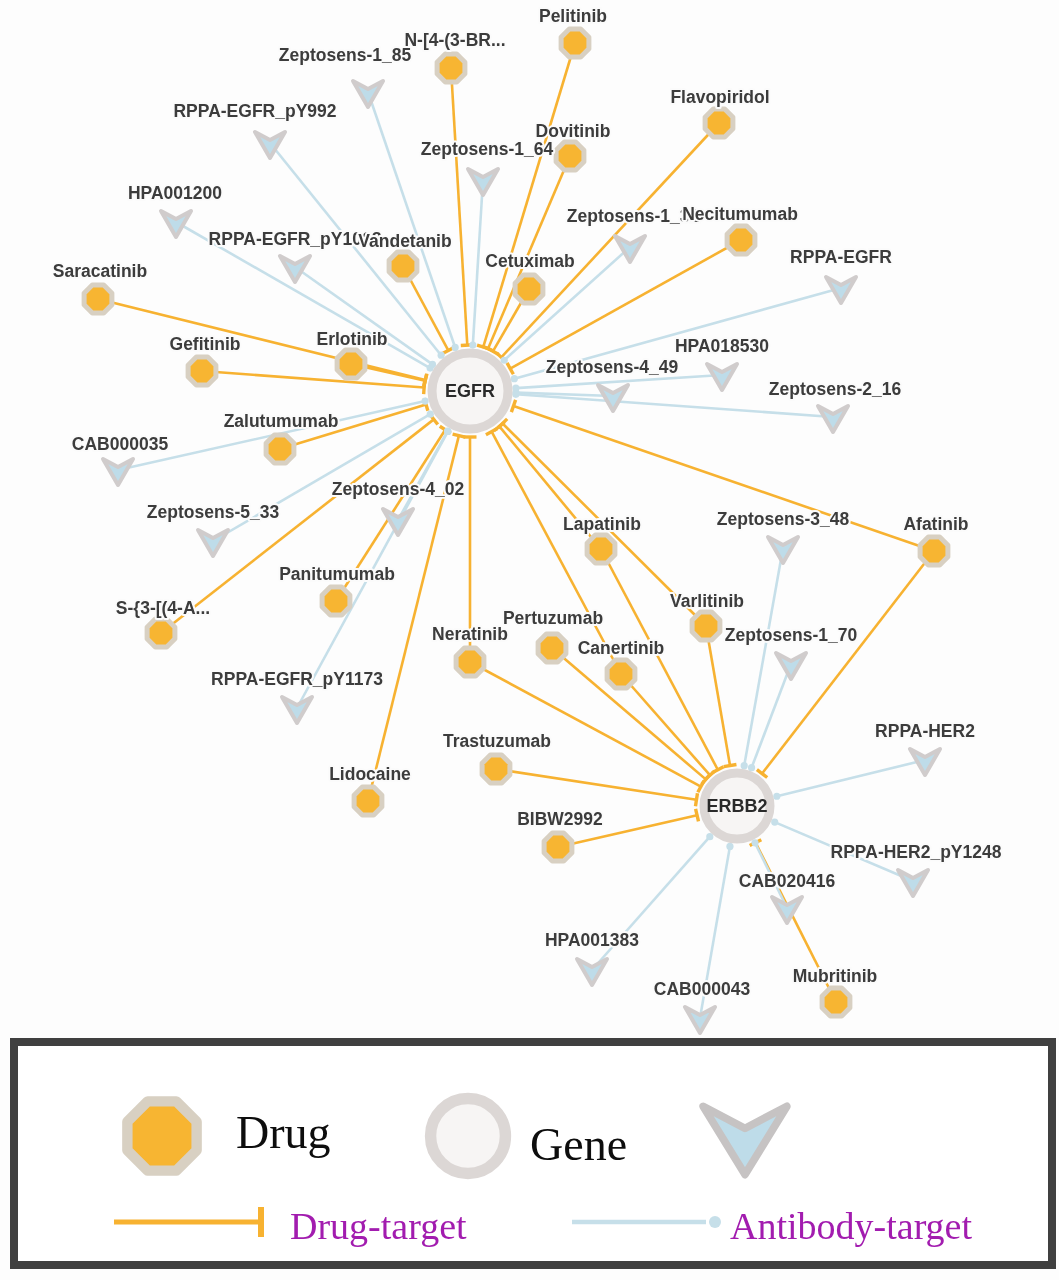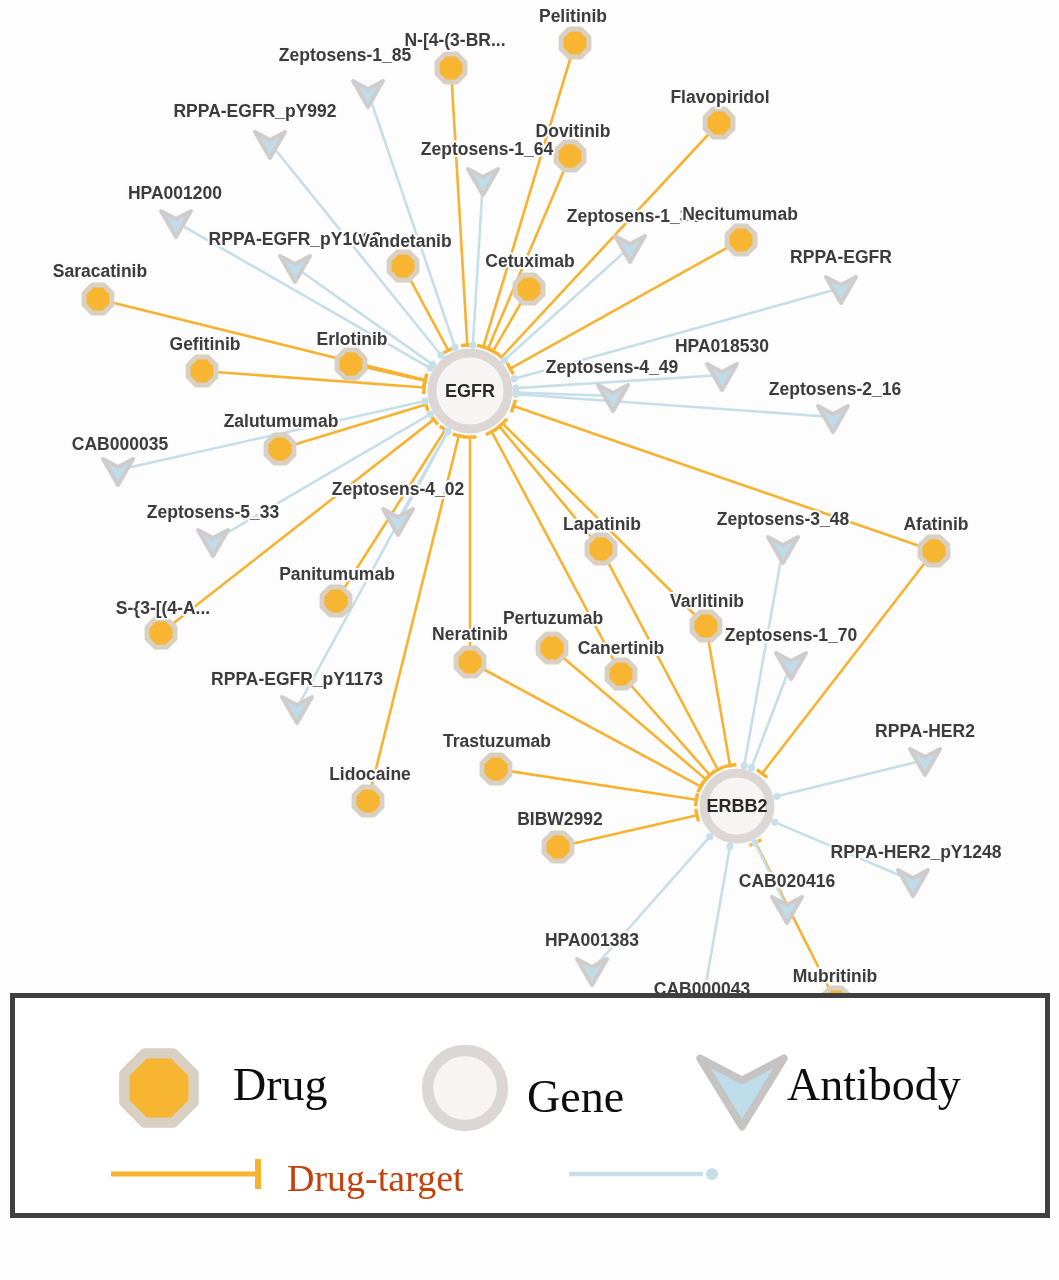--- a/index.html
+++ b/index.html
@@ -13,26 +13,26 @@
     font:bold 17.5px "Liberation Sans", sans-serif;
     fill:#3c3c3c;
     paint-order:stroke; stroke:#fbfbfb; stroke-width:4px; stroke-linejoin:round;
   }
   .glabel { font:bold 18px "Liberation Sans", sans-serif; fill:#2a2a2a; }
   #legend-title {
     position:absolute; left:14px; top:992px;
     font:bold 40px "Liberation Serif", serif; color:#0d0d0d;
   }
   #legend-box {
-    position:absolute; left:10px; top:993px; width:1030px; height:215px;
-    border:5px solid #404040; background:#ffffff;
+    position:absolute; left:10px; top:1038px; width:1030px; height:215px;
+    border:8px solid #404040; background:#ffffff;
   }
   .leg-abs { position:absolute; }
   .leg-node-label { font:400 46px "Liberation Serif", serif; color:#0d0d0d; }
-  .leg-edge-label { font:400 38px "Liberation Serif", serif; color:#c2410c; }
+  .leg-edge-label { font:400 38px "Liberation Serif", serif; color:#a21caf; }
 </style>
 </head>
 <body>
 
 <div id="stage">
 
   <svg id="network-svg" width="1059" height="1280" viewBox="0 0 1059 1280">
       <g>
         <line x1="575" y1="43" x2="483.2876462223105" y2="346.9609439489137" stroke="#f7b231" stroke-width="2.6"></line>
         <line x1="477.0647361281353" y1="345.0833417653264" x2="489.51055631648575" y2="348.83854613250105" stroke="#f7b231" stroke-width="3.4"></line>
@@ -240,27 +240,27 @@
     <div class="leg-abs leg-node-label" style="left:218px; top:60px;">Drug</div>
 
     <svg class="leg-abs" style="left:398px; top:38px;" width="104" height="104" viewBox="0 0 100 100">
       <circle cx="50" cy="50" r="36" fill="#f7f5f4" stroke="#dcd7d5" stroke-width="11"></circle>
     </svg>
     <div class="leg-abs leg-node-label" style="left:512px; top:60px;margin-top:12px;">Gene</div>
 
     <svg class="leg-abs" style="left:672px; top:34px;" width="110" height="110" viewBox="0 0 100 100">
       <path d="M50,86 L12,24 L50,44 L88,24 Z" fill="#bedce9" stroke="#c6c3c3" stroke-width="7" stroke-linejoin="round"></path>
     </svg>
-    <div class="leg-abs leg-node-label" style="left:772px; top:60px;">Antibody</div>
 
     <svg class="leg-abs" style="left:90px; top:156px;" width="180" height="40" viewBox="0 0 180 40">
       <line x1="6" y1="20" x2="150" y2="20" stroke="#f7b231" stroke-width="5"></line>
       <line x1="153" y1="5" x2="153" y2="35" stroke="#f7b231" stroke-width="6"></line>
     </svg>
     <div class="leg-abs leg-edge-label" style="left:272px; top:158px;">Drug-target</div>
 
     <svg class="leg-abs" style="left:548px; top:156px;" width="180" height="40" viewBox="0 0 180 40">
       <line x1="6" y1="20" x2="140" y2="20" stroke="#c6dfe9" stroke-width="4.5"></line>
       <circle cx="149" cy="20" r="6" fill="#c6dfe9"></circle>
     </svg>
+    <div class="leg-abs leg-edge-label" style="left:712px; top:158px;">Antibody-target</div>
 
   </div>
 </div>
 
 </body></html>

